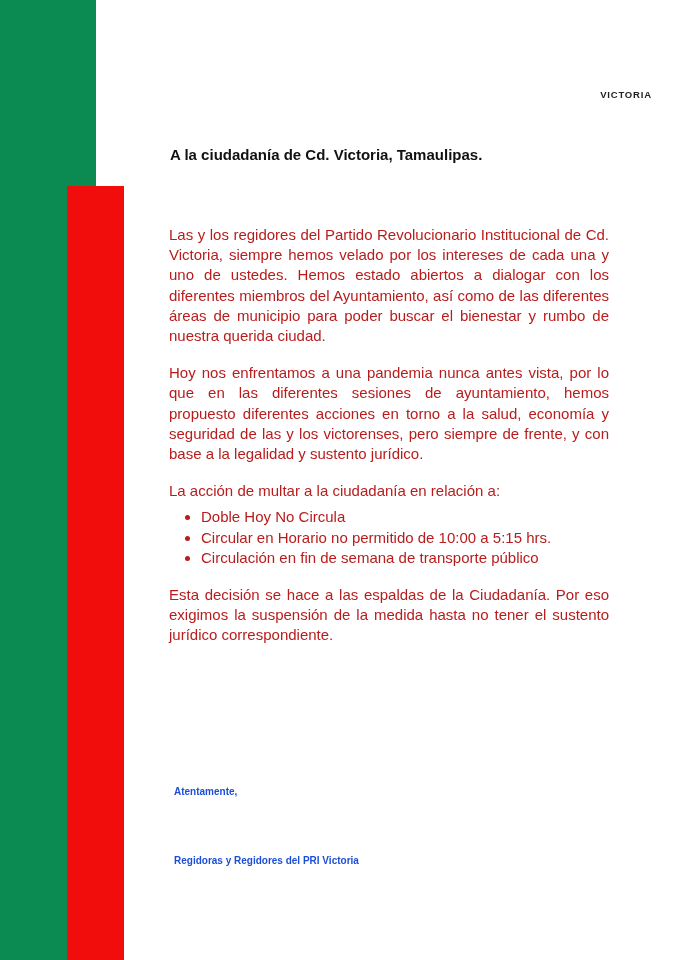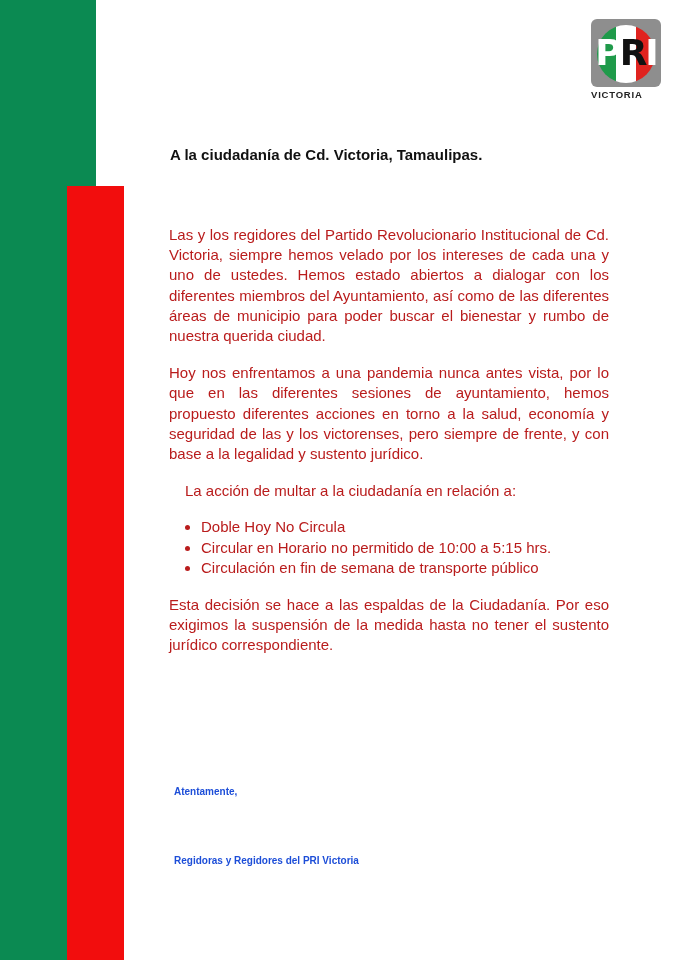--- a/index.html
+++ b/index.html
@@ -8,47 +8,37 @@
   .band-green { position:absolute; left:0; top:0; width:96px; height:960px; background:#0b8a52; }
   .band-red { position:absolute; left:67px; top:186px; width:57px; height:774px; background:#f20d0d; }
   .logo { position:absolute; left:591px; top:19px; width:70px; height:84px; }
   .logo-box { position:absolute; left:0; top:0; width:70px; height:68px; background:#8e8e8e; border-radius:6px; overflow:hidden; }
   .logo-circle { position:absolute; left:6px; top:6px; width:58px; height:58px; border-radius:50%; overflow:hidden; display:flex; }
   .logo-circle span { flex:1; }
   .c-g { background:#1f9a4a; } .c-w { background:#ffffff; } .c-r { background:#e0231f; }
   .logo-letters { position:absolute; left:0; top:14px; width:70px; text-align:center; font-family:"DejaVu Sans", sans-serif;
                   font-weight:bold; font-size:36px; letter-spacing:-2px; line-height:40px; }
   .logo-letters .lp { color:#ffffff; } .logo-letters .lr { color:#111; } .logo-letters .li { color:#ffffff; }
-  .logo-caption { position:absolute; left:0; top:70px; width:70px; font-size:9.5px; font-weight:bold;
+  .logo-caption { position:absolute; left:0; top:70px; width:70px; text-align:center; font-size:9.5px; font-weight:bold;
                   letter-spacing:0.8px; color:#222; }
   .heading { position:absolute; left:170px; top:146px; font-size:15px; font-weight:bold; color:#111; white-space:nowrap;text-align:right; }
   .body { position:absolute; left:169px; top:225px; width:440px; font-size:15px; line-height:20.2px; color:#b91c1c; }
   .body p { margin:0 0 17px 0; text-align:justify; }
   .body ul { margin:6px; padding-left:26px; }
   .body li { margin:0; }
-  .intro { margin:16px; }
+  .intro { margin:0; }
   .sign { position:absolute; left:174px; font-size:10px; font-weight:bold; color:#1d4ed8; }
 </style>
 </head>
 <body>
 
 <div class="band-green"></div>
 <div class="band-red"></div>
 
 <div class="logo">
-  <div class="logo-box">
-    <div class="logo-circle">
-      <span class="c-g"></span>
-        <span class="c-w"></span>
-        <span class="c-r"></span>
-    </div>
-    <div class="logo-letters">
-      <span class="lp">P</span><span class="lr">R</span><span class="li">I</span>
-    </div>
-  </div>
   <div class="logo-caption">VICTORIA</div>
 </div>
 
 <div class="heading">A la ciudadanía de Cd. Victoria, Tamaulipas.</div>
 
 <div class="body">
   <p>Las y los regidores del Partido Revolucionario Institucional de Cd. Victoria, siempre hemos velado por los intereses de cada una y uno de ustedes. Hemos estado abiertos a dialogar con los diferentes miembros del Ayuntamiento, así como de las diferentes áreas de municipio para poder buscar el bienestar y rumbo de nuestra querida ciudad.</p>
   <p>Hoy nos enfrentamos a una pandemia nunca antes vista, por lo que en las diferentes sesiones de ayuntamiento, hemos propuesto diferentes acciones en torno a la salud, economía y seguridad de las y los victorenses, pero siempre de frente, y con base a la legalidad y sustento jurídico.</p>
   <div class="intro">La acción de multar a la ciudadanía en relación a:</div>
   <ul style="margin-bottom:17px;">

